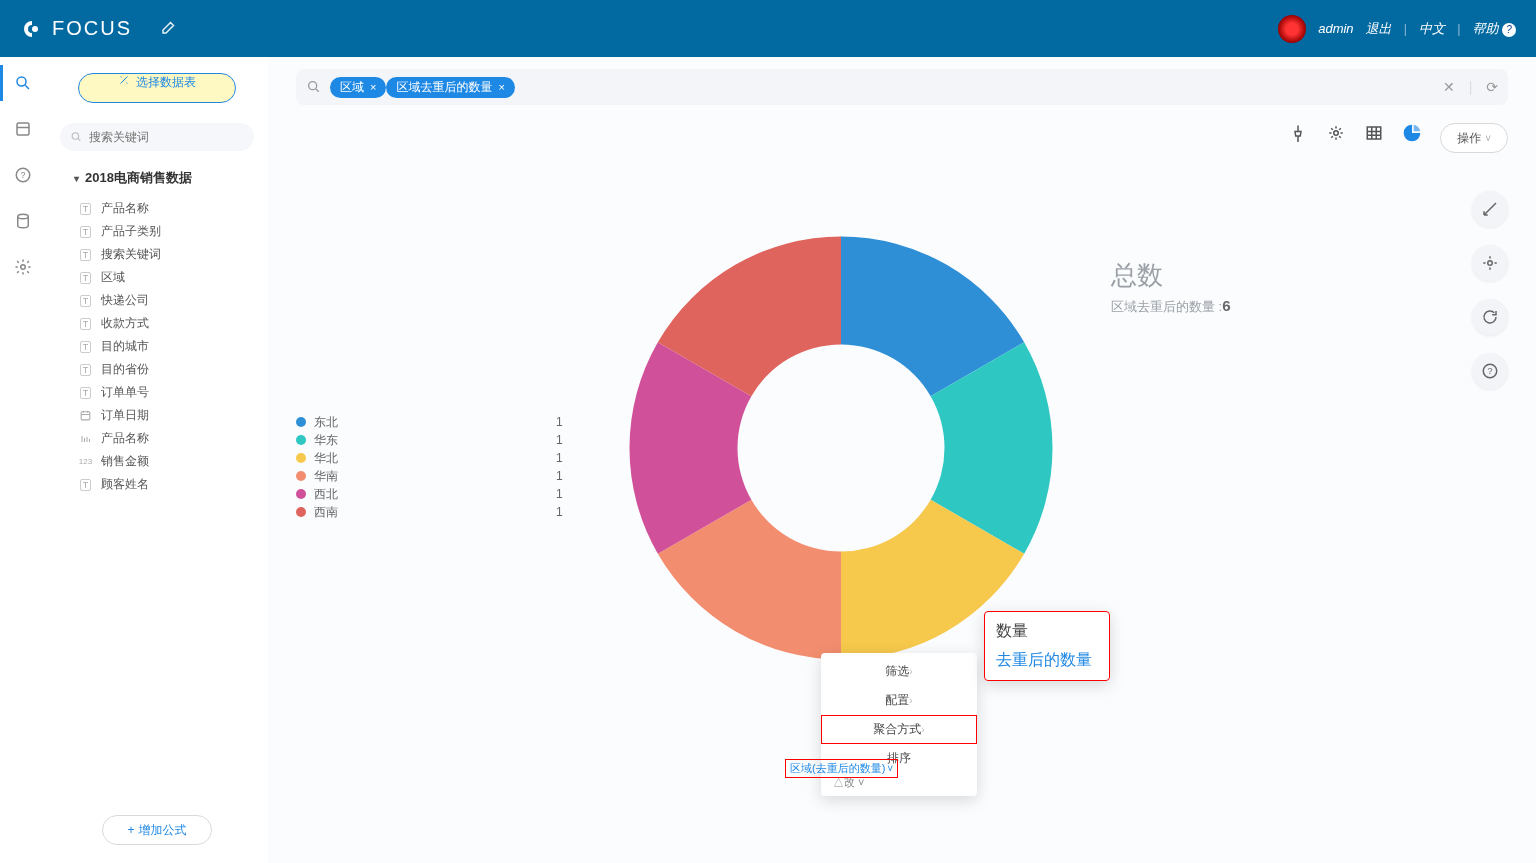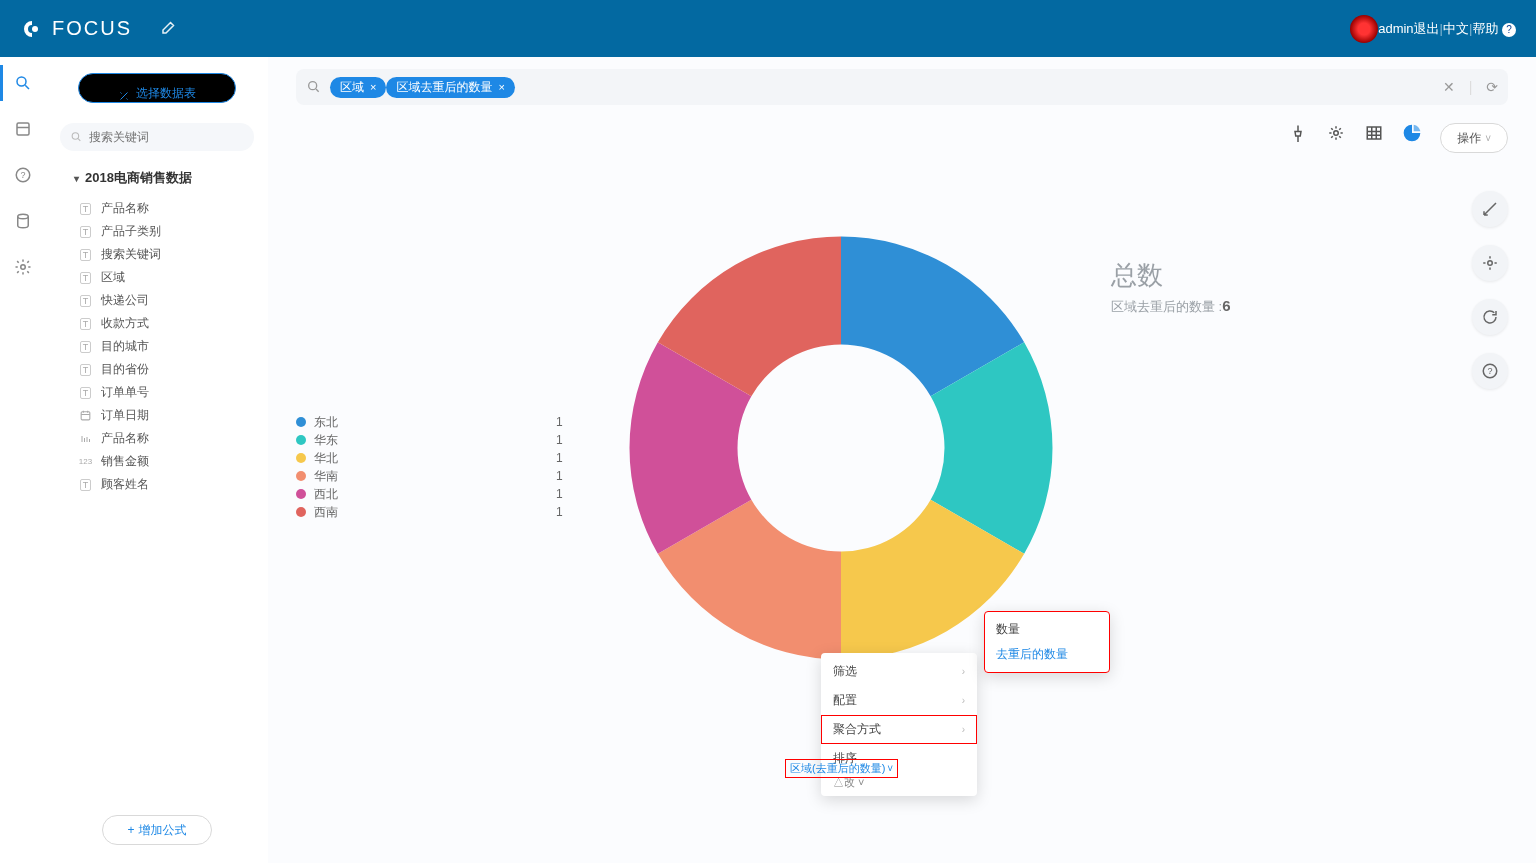--- a/index.html
+++ b/index.html
@@ -1,34 +1,34 @@
 <!DOCTYPE html>
 <html><head>
 <meta charset="utf-8">
 <style>
 * { margin:0; padding:0; box-sizing:border-box; font-family:-apple-system,BlinkMacSystemFont,"Segoe UI","PingFang SC","Microsoft YaHei",sans-serif; }
 body { width:1536px; height:863px; overflow:hidden; background:#fff; font-size:13px; color:#333; }
 .topbar { height:57px; background:#0369a1; display:flex; align-items:center; justify-content:space-between; padding:0 20px; color:#fff; }
 .topbar-left { display:flex; align-items:center; gap:28px; }
 .logo { display:flex; align-items:center; gap:8px; font-size:20px; font-weight:500; letter-spacing:2px; }
 .logo-icon { width:24px; height:24px; }
-.topbar-right { display:flex; align-items:center; font-size:13px; }
+.topbar-right { display:flex; align-items:center; gap:12px; font-size:13px;font-style:italic; }
 .topbar-right span { cursor:pointer; }
 .avatar { width:28px; height:28px; border-radius:50%; background:radial-gradient(circle,#f33 30%,#900 70%); }
 .divider-v { color:rgba(255,255,255,.5); }
 
 .main-wrap { display:flex; height:806px; }
 
 .iconbar { width:46px; background:#fff; display:flex; flex-direction:column; align-items:center; padding-top:16px; gap:26px; border-right:0; }
 .iconbar .ic { width:20px; height:20px; color:#888; cursor:pointer; display:flex; align-items:center; justify-content:center; }
 .iconbar .ic.active { color:#1e88e5; position:relative; }
 .iconbar .ic.active::before { content:""; position:absolute; left:-13px; top:-8px; width:3px; height:36px; background:#1e88e5; }
 
 .sidebar { width:222px; background:#fff; padding:12px 14px; display:flex; flex-direction:column; position:relative; }
-.sel-btn { border:1px solid #1e88e5; color:#1e88e5; background:#000000; border-radius:20px; height:30px; display:flex; align-items:flex-end; justify-content:center; gap:6px; font-size:12px; cursor:pointer; margin:4px 18px 20px; }
+.sel-btn { border:1px solid #1e88e5; color:#1e88e5; background:#fef9c3; border-radius:20px; height:30px; display:flex; align-items:flex-start; justify-content:center; gap:6px; font-size:12px; cursor:pointer; margin:4px 18px 20px; }
 .search-box { display:flex; align-items:center; gap:6px; background:#f5f7fa; border-radius:14px; height:28px; padding:0 10px; margin-bottom:14px; }
 .search-box input { border:none; background:transparent; outline:none; font-size:12px; flex:1; color:#333; }
 .ds-name { font-weight:700; font-size:13px; margin:4px 0 10px 14px; display:flex; align-items:center; gap:6px; }
 .field-list { list-style:none; }
 .field-list li { display:flex; align-items:center; gap:8px; padding:3px 0 3px 18px; font-size:12px; color:#555; cursor:pointer; }
 .field-list li .fi { width:15px; height:15px; color:#aaa; display:inline-flex; align-items:center; justify-content:center; font-size:11px; }
 .add-formula { position:absolute; bottom:18px; left:50%; transform:translateX(-50%); border:1px solid #d9d9d9; color:#1e88e5; background:#fff; border-radius:20px; height:30px; width:110px; display:flex; align-items:center; justify-content:center; gap:4px; font-size:12px; cursor:pointer; }
 
 .content { flex:1; background:#fbfcfe; padding:12px 28px 0 28px; position:relative; }
 
@@ -52,26 +52,26 @@
 .legend .val { margin-left:210px; }
 .total-box { position:absolute; left:815px; top:95px; color:#9aa0a6; }
 .total-box .tt { font-size:26px; font-weight:500; }
 .total-box .sub { font-size:13px; margin-top:4px; }
 .total-box .sub b { color:#666; font-size:15px; font-weight:700; }
 
 .side-tools { position:absolute; right:0; top:28px; display:flex; flex-direction:column; gap:18px; }
 .side-tools .sbtn { width:36px; height:36px; border-radius:50%; background:#f2f4f7; display:flex; align-items:center; justify-content:center; color:#666; cursor:pointer; box-shadow:0 1px 3px rgba(0,0,0,.08); }
 
 .ctx-menu { position:absolute; left:525px; top:490px; width:156px; background:#fff; box-shadow:0 4px 16px rgba(0,0,0,.15); border-radius:4px; font-size:12px; padding:4px 0; }
-.ctx-menu .item { display:flex; align-items:center; justify-content:space-between; padding:6px 12px; cursor:pointer; color:#444; }
+.ctx-menu .item { display:flex; align-items:center; justify-content:center; padding:6px 12px; cursor:pointer; color:#444; }
 .ctx-menu .item.hl { outline:1px solid #f00; outline-offset:-1px; }
 .ctx-menu .chev { color:#bbb; font-size:10px; }
 .ctx-menu .more { padding:2px 12px; color:#888; font-size:11px; }
 
-.sub-menu { position:absolute; left:688px; top:448px; width:126px; background:#fff; box-shadow:0 4px 16px rgba(0,0,0,.15); border-radius:4px; font-size:12px; padding:6px 0; outline:1px solid #f00; outline-offset:-1px; }
+.sub-menu { position:absolute; left:688px; top:448px; width:126px; background:#fff; box-shadow:0 4px 16px rgba(0,0,0,.15); border-radius:4px; font-size:16px; padding:6px 0; outline:1px solid #f00; outline-offset:-1px; }
 .sub-menu .sitem { padding:4px 12px; cursor:pointer; color:#444; }
 .sub-menu .sitem.link { color:#1e88e5; }
 
 .field-tag { position:absolute; left:490px; top:597px; font-size:11px; color:#1e88e5; padding:1px 4px; outline:1px solid #f00; }
 .field-tag .dd { color:#1e88e5; margin-left:2px; font-size:10px; }
 </style>
 </head>
 <body>
 
 <div class="topbar">

